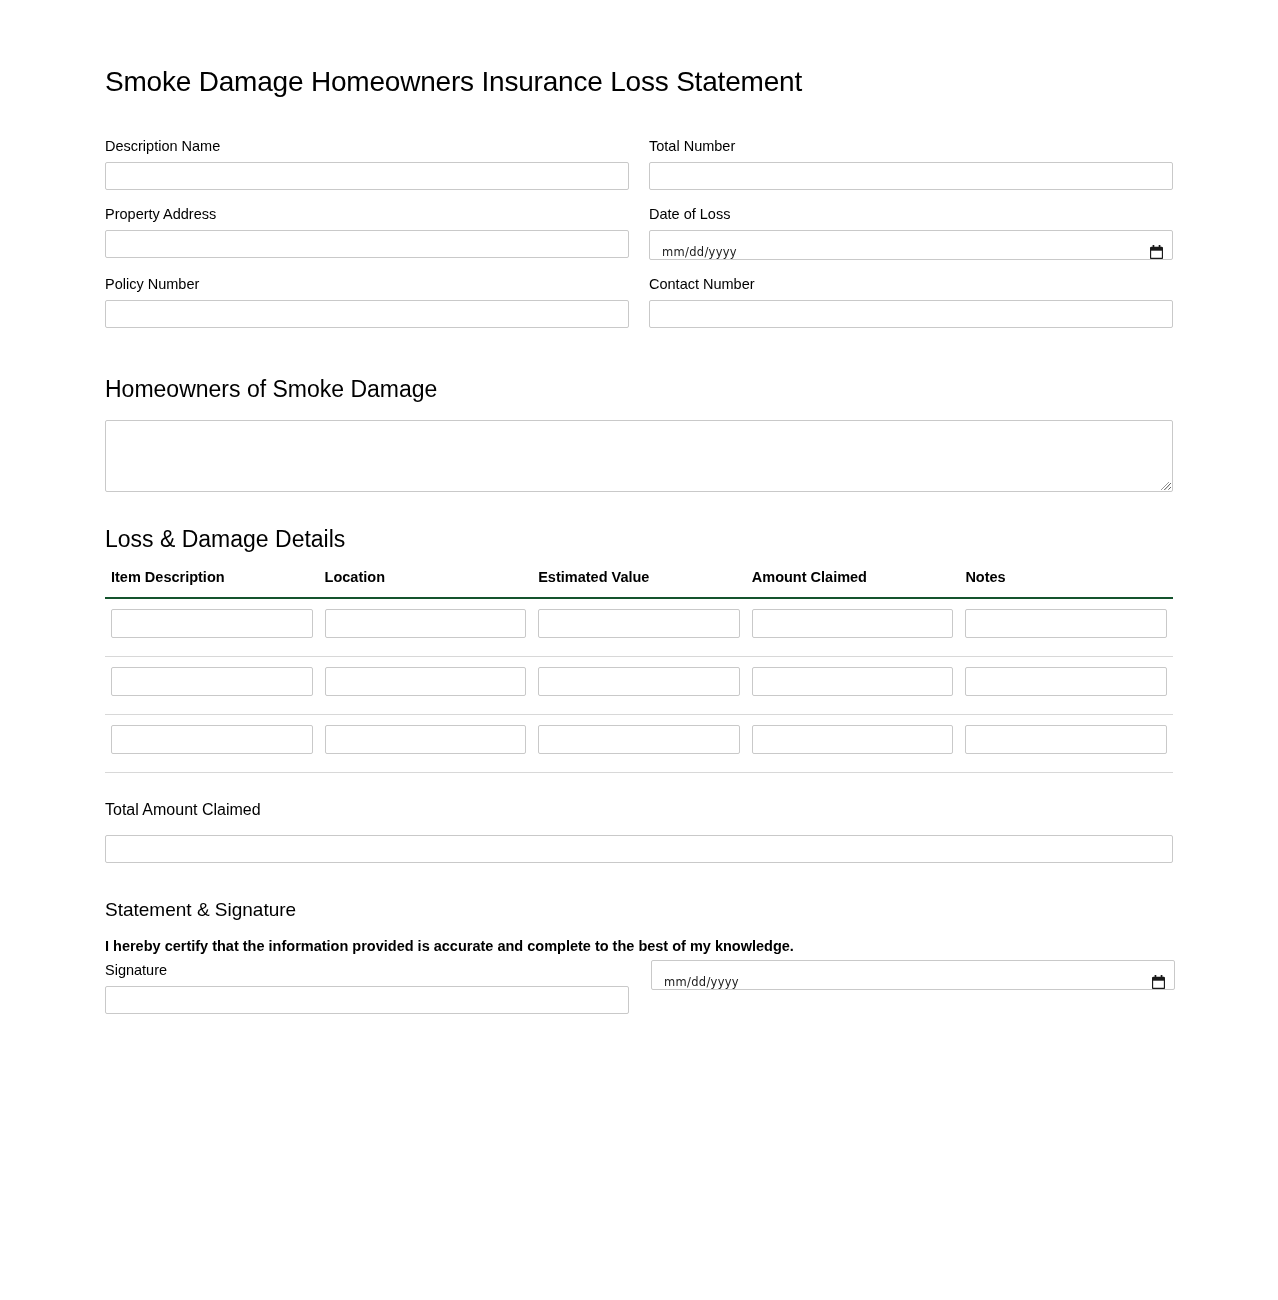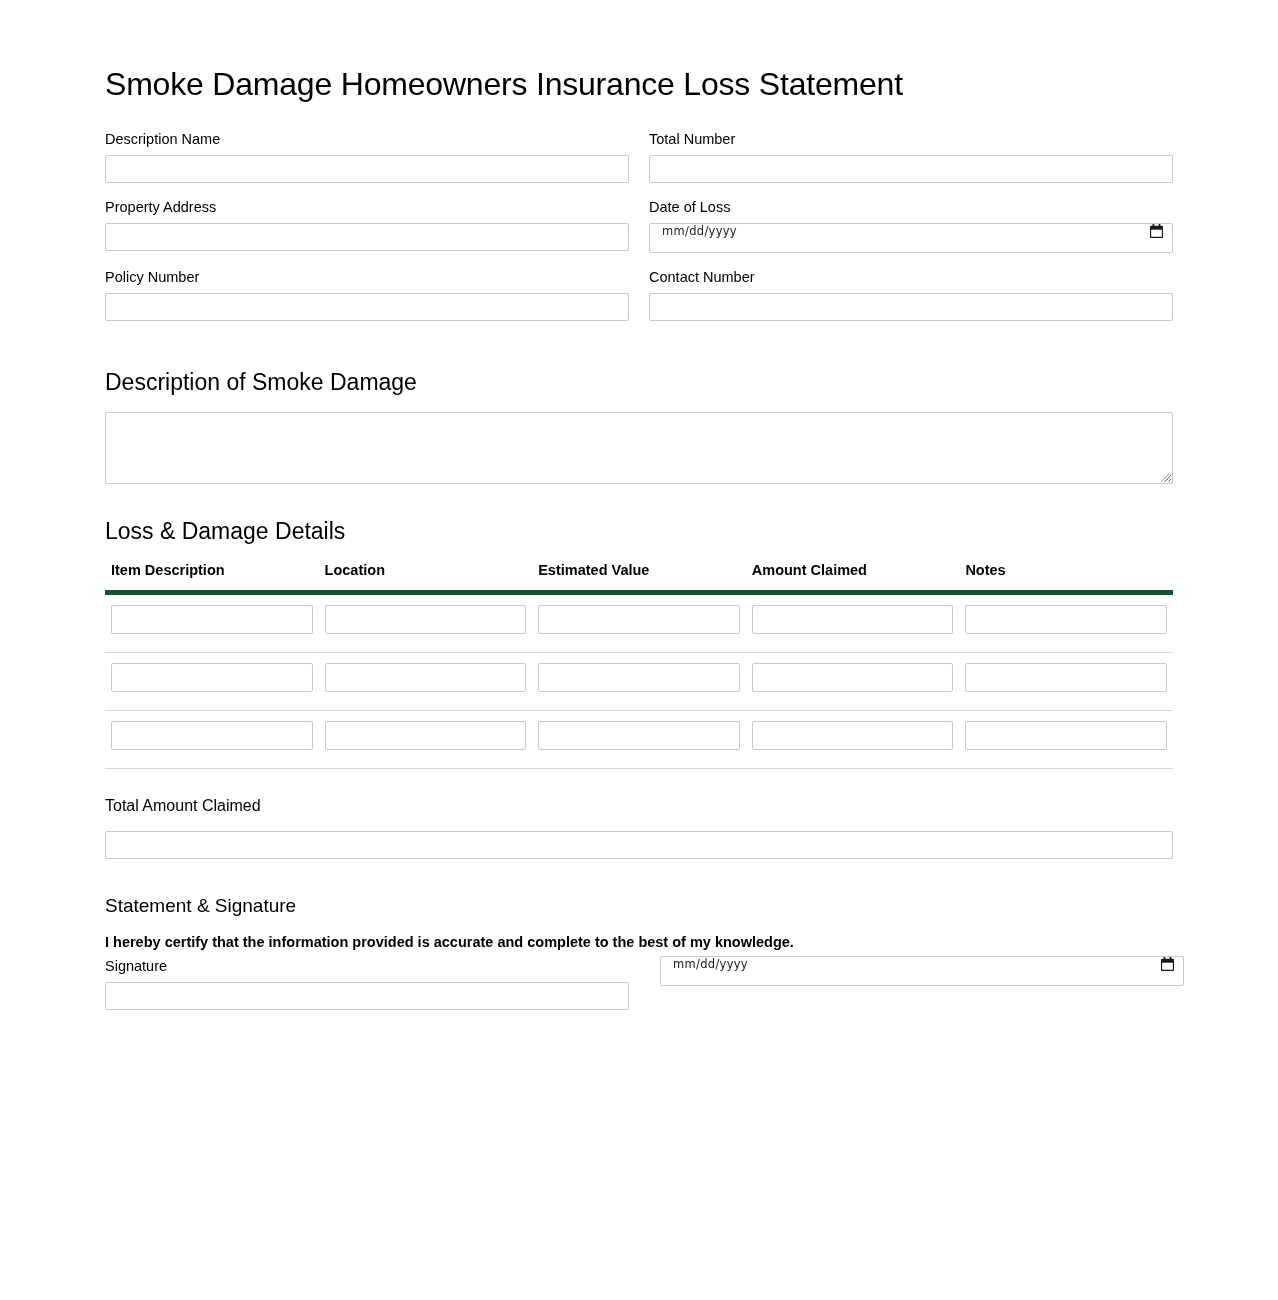--- a/index.html
+++ b/index.html
@@ -15,24 +15,24 @@
     color: #000000;
     -webkit-font-smoothing: antialiased;
   }
   .page {
     width: 1068px;
     margin: 0 auto;
     padding: 66px 0 0 0;
   }
   
   .form-title {
-    font-size: 32px;
+    font-size: 28px;
     font-weight: normal;
     line-height: 1.15;
-    margin: 0 0 26px 0;
+    margin: 0 0 38px 0;
     letter-spacing: -0.2px;
   }
   
   .field-grid {
     display: grid;
     grid-template-columns: 524px 524px;
     column-gap: 20px;
     row-gap: 0px;
   }
   .field {
@@ -55,21 +55,21 @@
     font-family: "Liberation Sans", sans-serif;
     font-size: 13px;
     padding: 2px 6px;
     color: #000;
     outline: none;
   }
 
   
   .date-input {
     display: flex;
-    align-items: flex-start;
+    align-items: flex-end;
     justify-content: space-between;
     width: 100%;
     height: 30px;
     border: 1px solid #c9c9c9;
     border-radius: 2px;
     background: #fff;
     padding: 0 9px 0 12px;
   }
   .date-placeholder {
     font-family: "DejaVu Sans", sans-serif;
@@ -124,21 +124,21 @@
   .damage-table {
     width: 100%;
     border-collapse: collapse;
     table-layout: fixed;
   }
   .damage-table th {
     text-align: left;
     font-size: 14.5px;
     font-weight: bold;
     padding: 0 0 12px 6px;
-    border-bottom: 5px solid #14532d;
+    border-bottom: 2px solid #14532d;
     vertical-align: bottom;
   }
   .damage-table td {
     padding: 10px 6px 18px 6px;
     border-bottom: 1px solid #d8d8d8;
     vertical-align: top;
   }
   .damage-table td .text-input { height: 29px; }
 
   
@@ -154,21 +154,21 @@
   .statement-section { margin-top: 36px; }
   .statement-text {
     font-size: 14.5px;
     line-height: 20px;
     margin: 0 0 4px 0;
     font-weight: bold;
   }
   .sig-grid {
     display: grid;
     grid-template-columns: 524px 524px;
-    column-gap: 31px;
+    column-gap: 22px;
   }
   .bottom-pad { height: 190px; }
 </style>
 </head>
 <body>
 
 <div class="page">
 
   <h1 class="form-title">Smoke Damage Homeowners Insurance Loss Statement</h1>
 
@@ -210,21 +210,21 @@
     </div>
 
     <div class="field">
       <label class="field-label">Contact Number</label>
       <input class="text-input" type="text" value="" style="">
     </div>
 
   </div>
 
   <div class="section">
-    <h2 class="section-heading">Description of Smoke Damage</h2>
+    <h2 class="section-heading">Homeowners of Smoke Damage</h2>
     <div class="desc-area">
       <textarea class="textarea-box" placeholder="" style=""></textarea>
       <span class="resize-grip">
         <svg width="12" height="12" viewBox="0 0 12 12" aria-hidden="true">
           <path d="M11 3 L3 11 M11 6.5 L6.5 11 M11 10 L10 11" stroke="#9a9a9a" stroke-width="1" fill="none"></path>
         </svg>
       </span>
     </div>
   </div>
 

